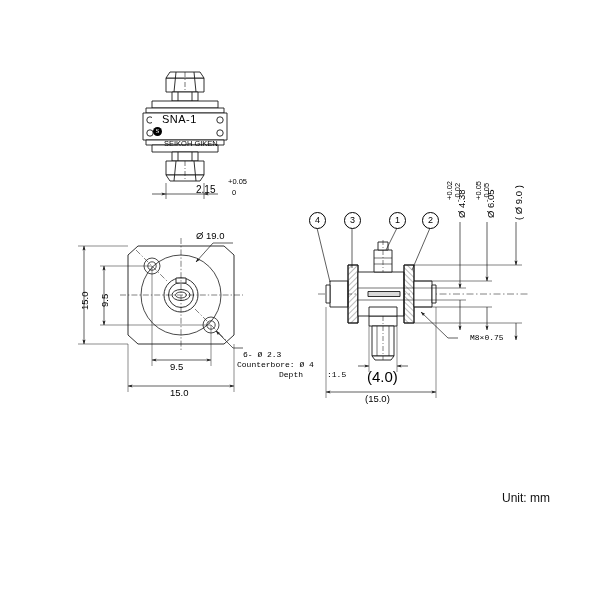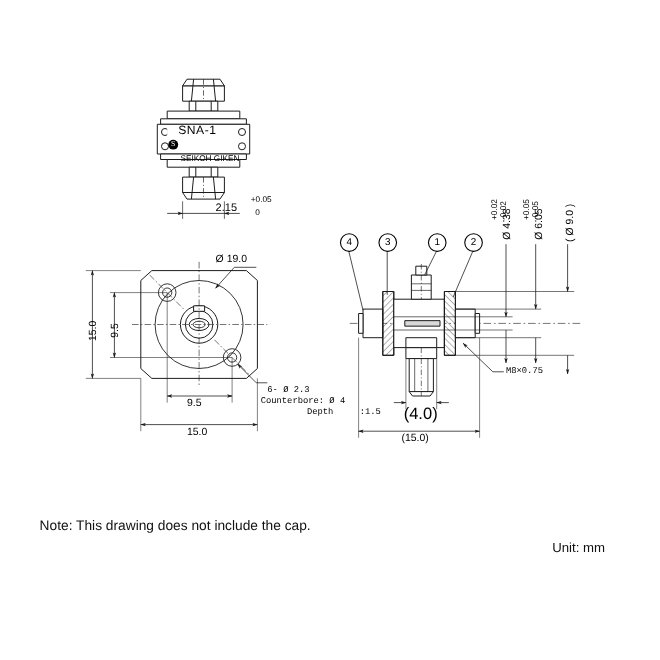--- a/index.html
+++ b/index.html
@@ -316,21 +316,20 @@
   <div class="lbl vert" style="left:457px; top:218px; font-size:9.5px;">Ø 4.38</div>
   <div class="tolbox vert" style="left:446px; top:200px;">+0.02</div>
   <div class="tolbox vert" style="left:454px; top:202px;">- 0.02</div>
 
   <div class="lbl vert" style="left:486px; top:218px; font-size:9.5px;">Ø 6.05</div>
   <div class="tolbox vert" style="left:475px; top:200px;">+0.05</div>
   <div class="tolbox vert" style="left:483px; top:202px;">- 0.05</div>
 
   <div class="lbl vert" style="left:514px; top:220px; font-size:9.5px;">( Ø 9.0 )</div>
 
-  <div class="lbl mono" style="left:460px; top:334px;">M8×0.75</div>
+  <div class="lbl mono" style="left:470px; top:334px;">M8×0.75</div>
 
   <div class="lbl" style="left:367px; top:369px; font-size:15px;">(4.0)</div>
   <div class="lbl" style="left:365px; top:394px; font-size:9.5px;">(15.0)</div>
 
-  <div class="note" style="left:36px; top:471px;">Note: This drawing does not include the cap.</div>
   <div class="unit" style="left:490px; top:491px;">Unit: mm</div>
 
 </div>
 
 </body></html>

